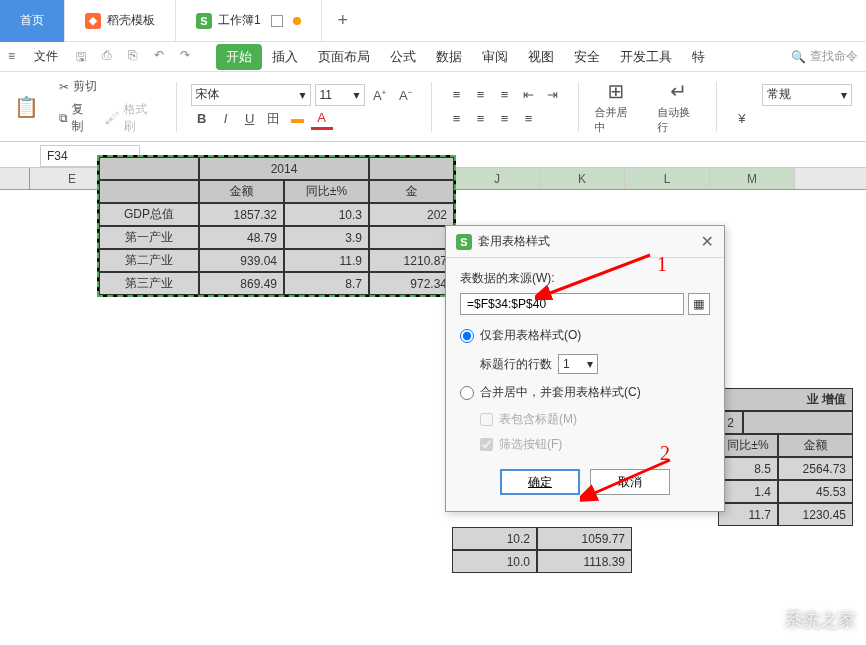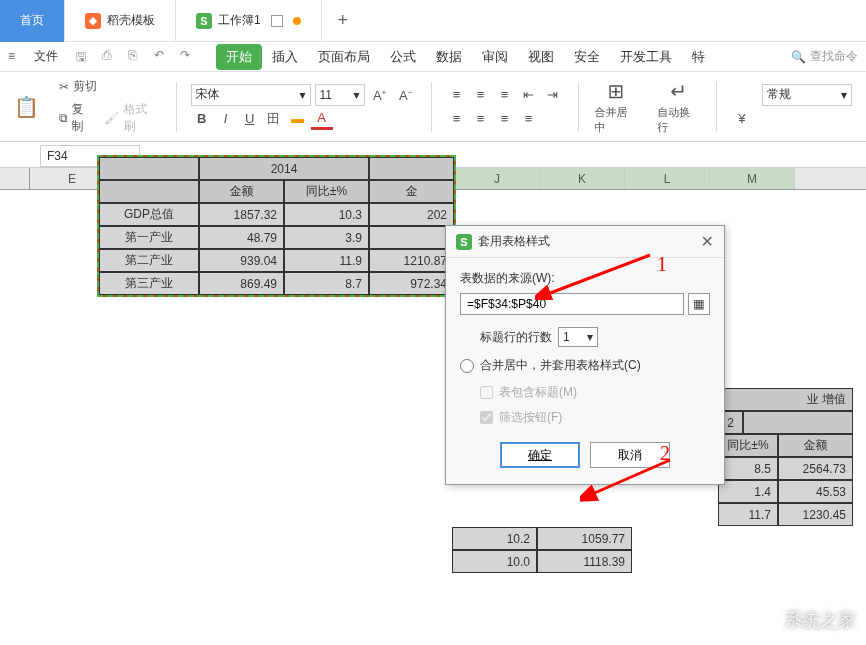--- a/index.html
+++ b/index.html
@@ -50,21 +50,21 @@
     
     .sheet-area { position: relative; background: #fff; }
     .col-headers { display: flex; height: 22px; background: #e8e8e8; border-bottom: 1px solid #999; }
     .corner { width: 30px; background: #e8e8e8; border-right: 1px solid #999; }
     .col-header { width: 85px; text-align: center; border-right: 1px solid #ccc; line-height: 22px; font-size: 12px; color: #555; }
     .col-header.selected { background: #c8dcc8; }
     
     .sheet-body { position: relative; }
     
     
-    .data-table { position: absolute; left: 97px; top: 155px; border: 2px dashed #4caf50; background: #a16207; }
+    .data-table { position: absolute; left: 97px; top: 155px; border: 2px dashed #4caf50; background: #000000; }
     .dt-row { display: flex; }
     .dt-cell { border: 1px solid #333; padding: 3px 6px; font-size: 12px; text-align: right; background: #d5d5d5; height: 23px; display: flex; align-items: center; justify-content: flex-end; }
     .dt-cell.header { background: #c8c8c8; justify-content: center; font-weight: normal; }
     .dt-cell.label { justify-content: center; }
     .dt-cell.w1 { width: 100px; }
     .dt-cell.w2 { width: 85px; }
     .year-span { width: 170px; justify-content: center; }
     
     
     .dialog { position: absolute; left: 445px; top: 225px; width: 280px; background: #f8f8f8; border: 1px solid #999; box-shadow: 2px 2px 8px rgba(0,0,0,0.2); z-index: 100; }
@@ -294,21 +294,21 @@
   <div class="dt-row">
     <div class="dt-cell label w1">第三产业</div>
     <div class="dt-cell w2">869.49</div>
     <div class="dt-cell w2">8.7</div>
     <div class="dt-cell w2">972.34</div>
   </div>
 </div>
 
 <div class="extra-cells">
   <div class="ex-row">
-    <div class="ex-cell header" style="width:135px;justify-content:flex-end;">业 增值</div>
+    <div class="ex-cell header" style="width:135px;justify-content:flex-end;font-weight:bold;">业 增值</div>
   </div>
   <div class="ex-row">
     <div class="ex-cell header" style="width:25px;">2</div>
     <div class="ex-cell header" style="width:110px;"></div>
   </div>
   <div class="ex-row">
     <div class="ex-cell header w1">同比±%</div>
     <div class="ex-cell header w2">金额</div>
   </div>
   <div class="ex-row">
@@ -340,20 +340,24 @@
     <span>套用表格样式</span>
     <span class="dialog-close">✕</span>
   </div>
   <div class="dialog-body">
     <div class="dialog-label">表数据的来源(W):</div>
     <div class="dialog-input-row">
       <input class="dialog-input" value="=$F$34:$P$40" style="">
       <div class="dialog-range-btn">
         <span>▦</span>
       </div>
+    </div>
+    <div class="radio-row">
+      <input type="radio" checked="" style="">
+      <span>仅套用表格样式(O)</span>
     </div>
     <div class="sub-option">
       <span>标题行的行数</span>
       <div class="spin-box">
         <span>1</span>
         <span>▾</span>
       </div>
     </div>
     <div class="radio-row">
       <input type="radio" style="">

